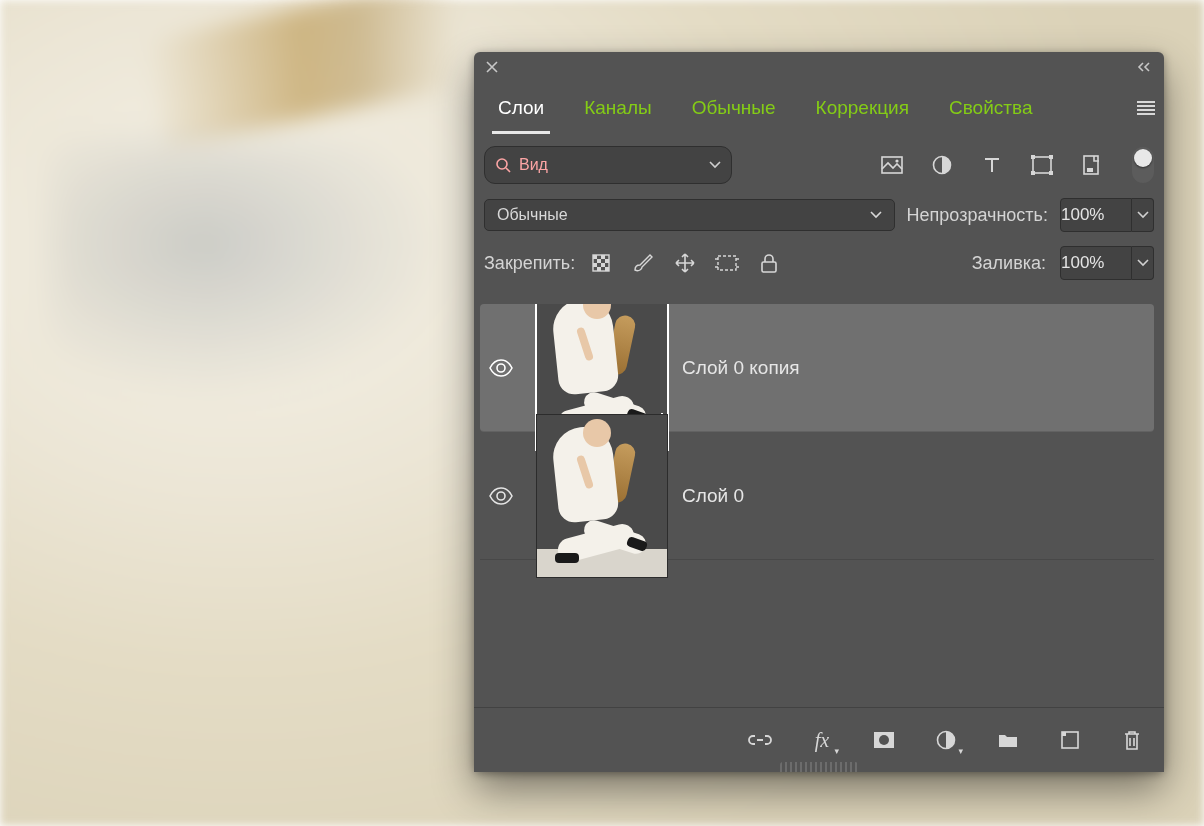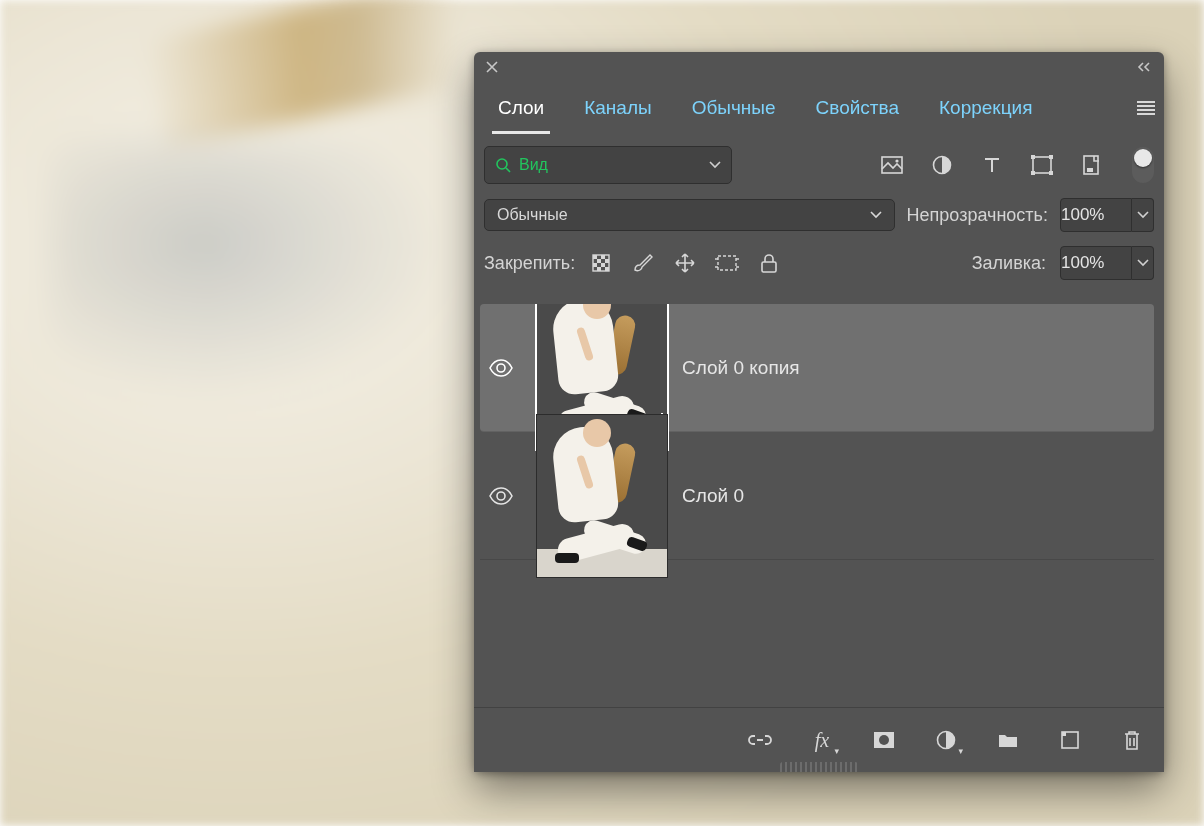--- a/index.html
+++ b/index.html
@@ -45,42 +45,42 @@
   }
   .panel-topbar .collapse {
     width:22px; height:20px; display:flex; align-items:center; justify-content:center;
     color:#c7c7c7; font-size:14px; letter-spacing:-4px; cursor:pointer;
   }
 
   .tabs {
     display:flex; align-items:stretch; height:52px; padding:0 0 0 4px;
   }
   .tab {
-    padding: 0 20px; display:flex; align-items:center; font-size:19px; color:#7dd3fc;
+    padding: 0 20px; display:flex; align-items:center; font-size:19px; color:#84cc16;
     cursor:pointer; position:relative;
   }
   .tab.active { color:#fff; }
   .tab.active::after {
     content:""; position:absolute; left:14px; right:14px; bottom:0; height:3px;
     background:#e8e8e8;
   }
   .tabs .spacer { flex:1; }
   .tabs .menu {
     width:36px; display:flex; align-items:center; justify-content:center;
     cursor:pointer;
   }
   .hamburger { width:18px; height:14px; display:flex; flex-direction:column; justify-content:space-between; }
   .hamburger span { height:2px; background:#d7d7d7; }
 
   .row1 {
     display:flex; align-items:center; padding: 12px 10px 8px 10px; gap:10px;
   }
   .filter-select {
-    width: 248px; height:38px; background:#434343; border:1px solid #2f2f2f; border-radius:5px;
-    display:flex; align-items:center; padding:0 10px; color:#22c55e; gap:8px;
+    width: 248px; height:38px; background:#434343; border:1px solid #2f2f2f; border-radius:11px;
+    display:flex; align-items:center; padding:0 10px; color:#fca5a5; gap:8px;
     cursor:pointer;
   }
   .filter-select .chev { margin-left:auto; color:#cfcfcf; }
   .icon-row { display:flex; gap:26px; margin-left:auto; align-items:center; }
   .icon-btn { width:24px; height:24px; display:flex; align-items:center; justify-content:center; color:#d7d7d7; cursor:pointer; }
   .toggle-wrap { margin-left:18px; width:22px; height:36px; background:#5c5c5c; border-radius:11px; position:relative; }
   .toggle-wrap .knob { position:absolute; top:2px; left:2px; width:18px; height:18px; border-radius:50%; background:#e8e8e8; box-shadow:0 1px 2px rgba(0,0,0,0.5); }
 
   .row2 {
     display:flex; align-items:center; padding: 6px 10px; gap:12px;
@@ -199,24 +199,24 @@
     <div class="tab active">
         <span>Слои</span>
       </div>
     <div class="tab">
         <span>Каналы</span>
       </div>
     <div class="tab">
         <span>Обычные</span>
       </div>
     <div class="tab">
+        <span>Коррекция</span>
+      </div>
+    <div class="tab">
         <span>Свойства</span>
-      </div>
-    <div class="tab">
-        <span>Коррекция</span>
       </div>
     <div class="spacer"></div>
     <div class="menu">
       <div class="hamburger">
           <span></span>
           <span></span>
           <span></span>
           <span></span>
         </div>
     </div>

